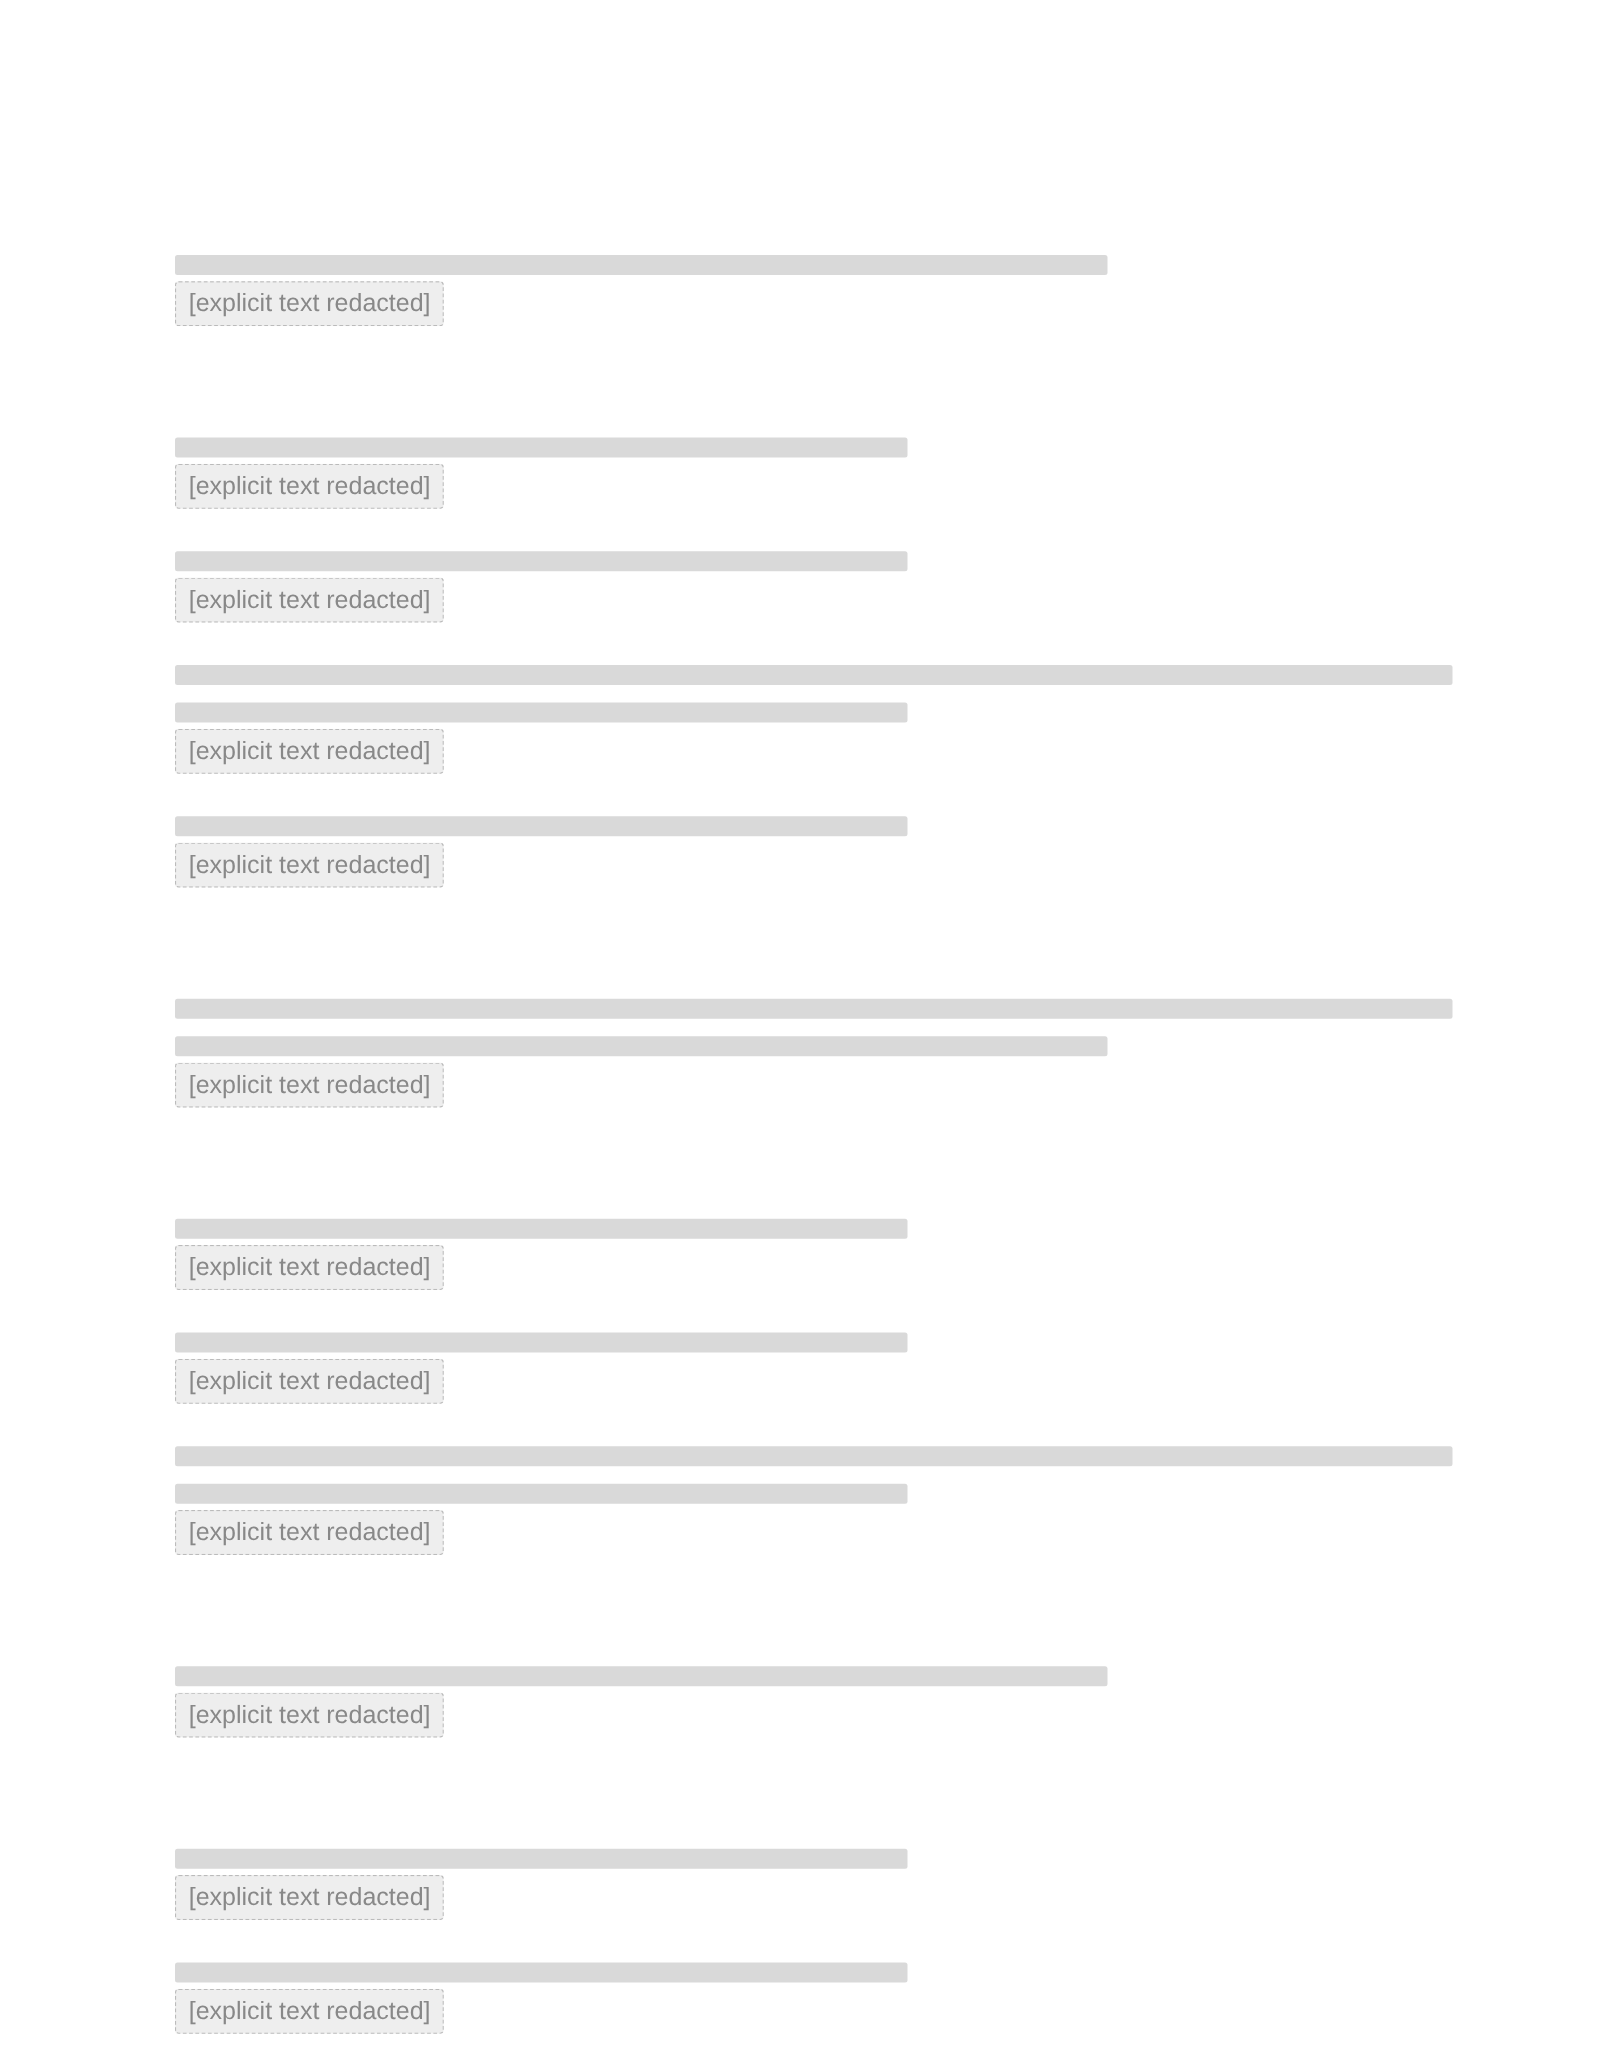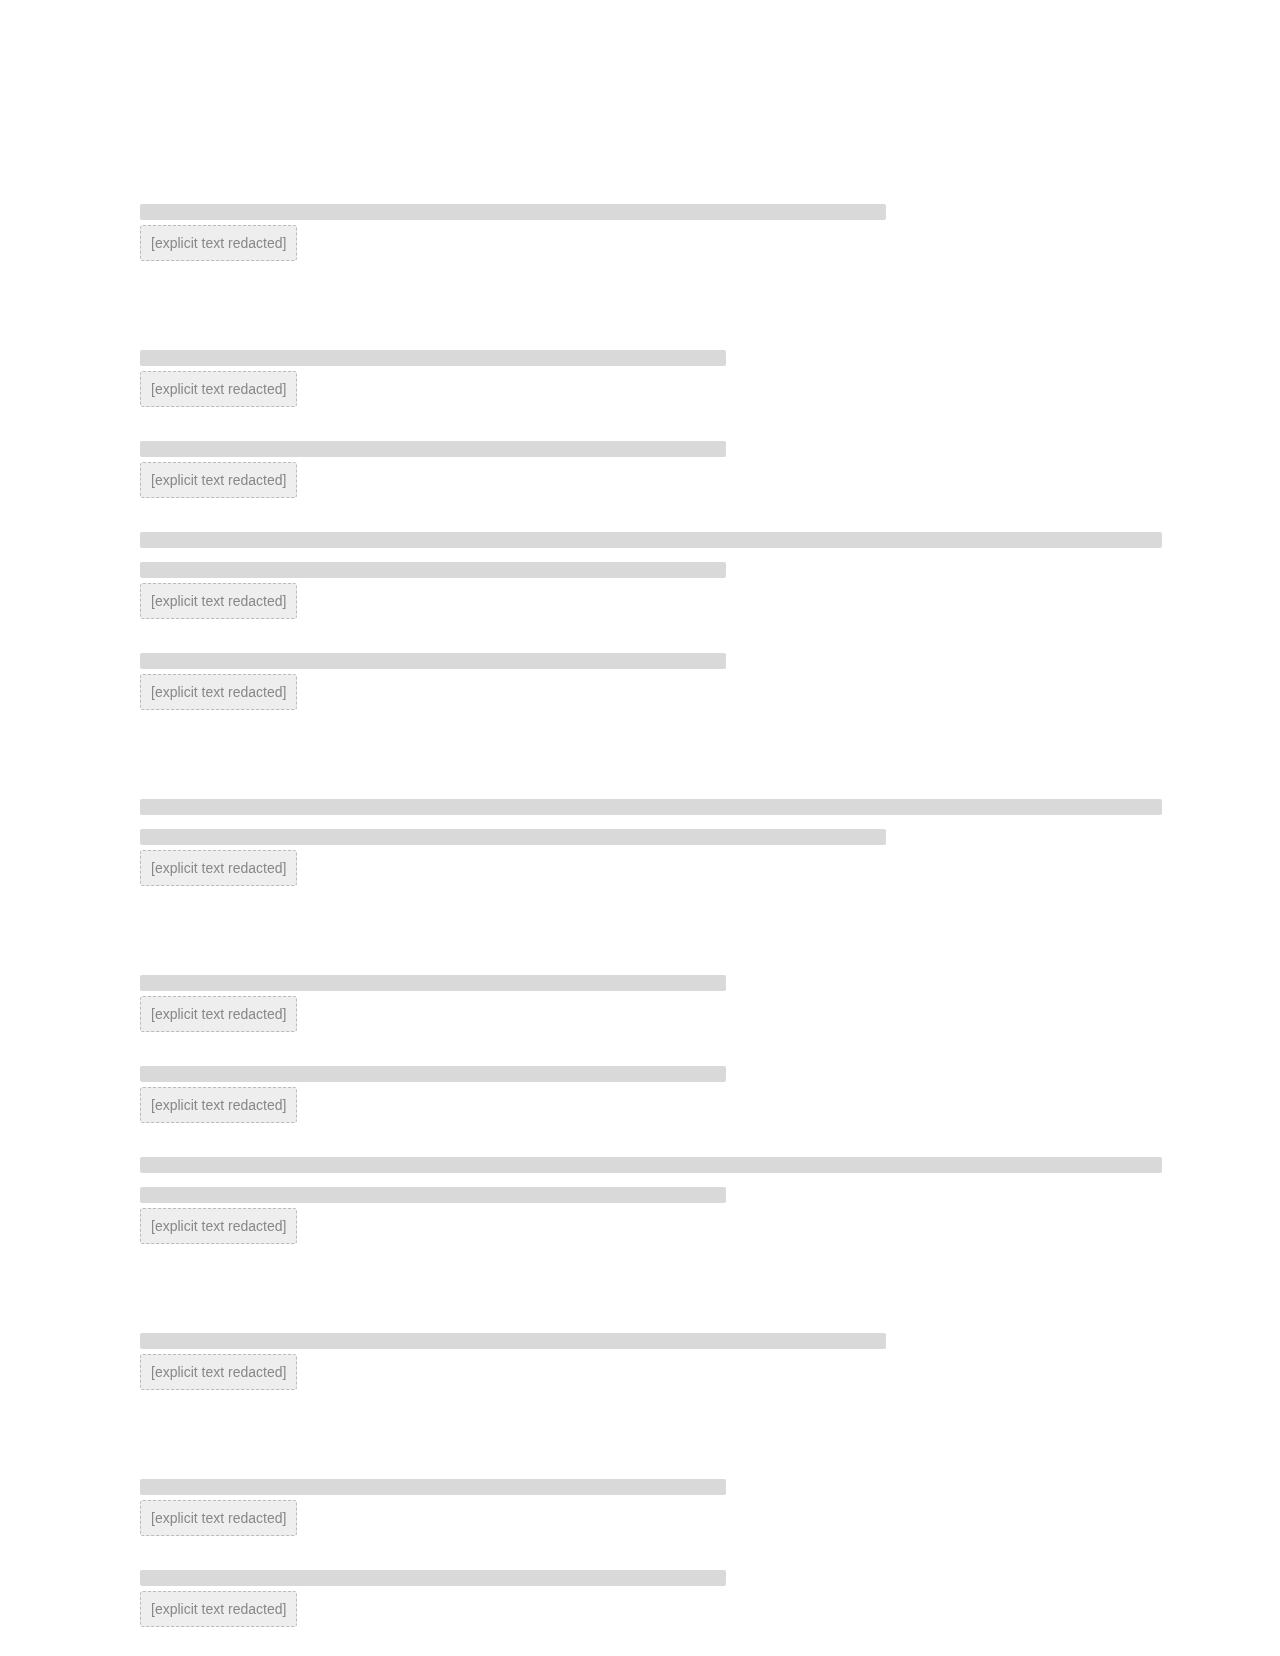--- a/index.html
+++ b/index.html
@@ -32,21 +32,21 @@
   
   .gap-small  { margin-top: 25px; }
   .gap-large  { margin-top: 80px; }
   .redacted {
     display: inline-block;
     color: #888888;
     background: #eeeeee;
     border: 1px dashed #bbbbbb;
     border-radius: 3px;
     padding: 2px 10px;
-    font-size: 14px;
+    font-size: 20px;
     font-family: "Liberation Sans", sans-serif;
   }
   .redbar {
     display: inline-block;
     height: 16px;
     background: #d9d9d9;
     border-radius: 2px;
     vertical-align: middle;
     margin-right: 8px;
   }

